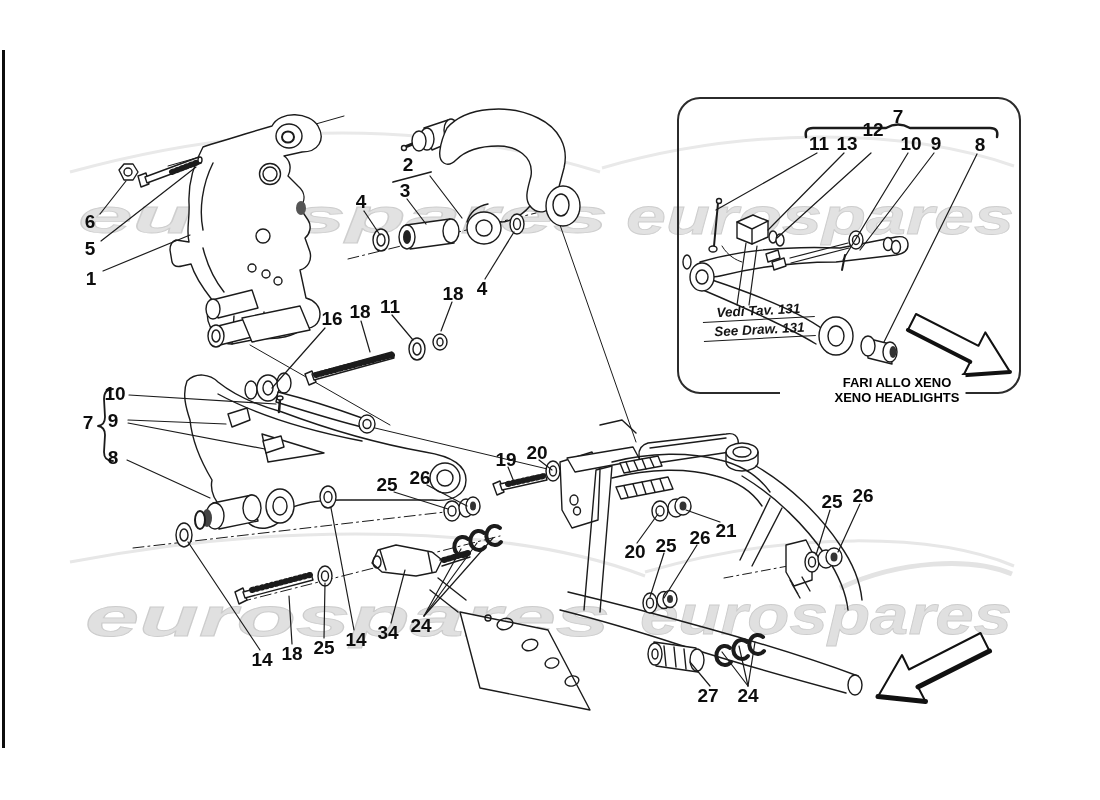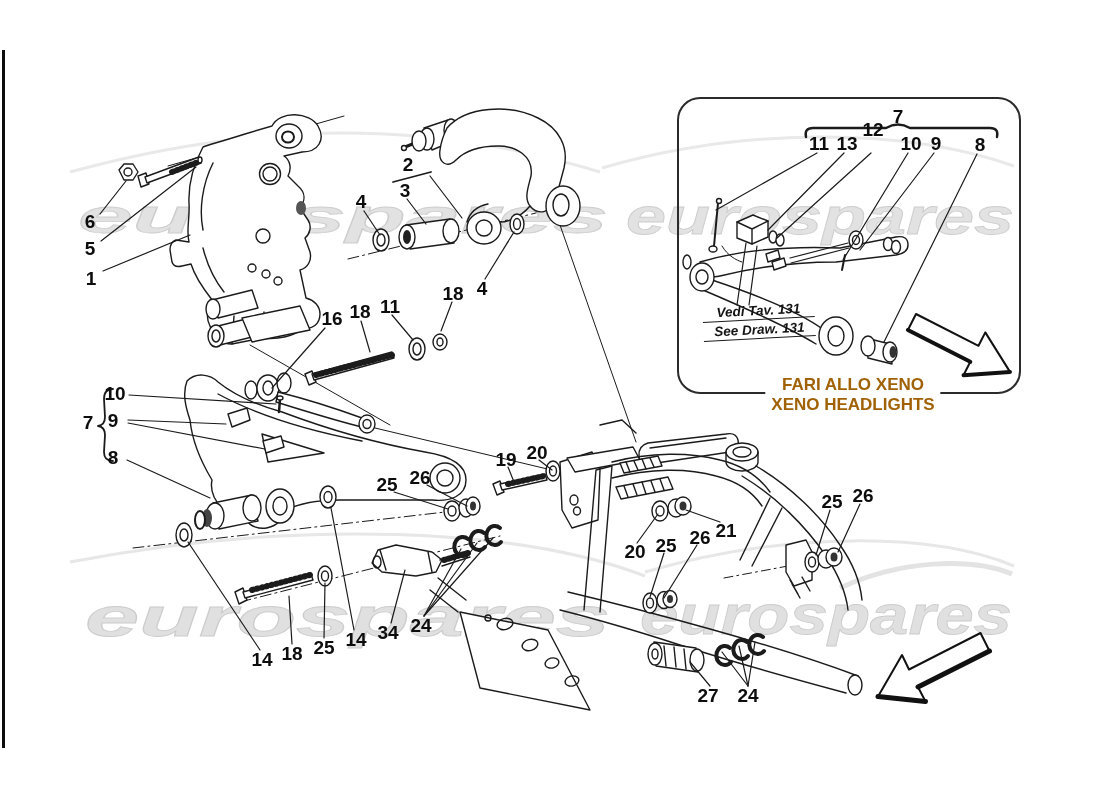--- a/index.html
+++ b/index.html
@@ -6,23 +6,23 @@
   .canvas{position:relative;width:1100px;height:800px;background:#ffffff;overflow:hidden;
           font-family:"Liberation Sans",sans-serif;}
   .art{position:absolute;left:0;top:0;z-index:1;}
   .leftbar{position:absolute;left:2px;top:50px;width:3px;height:698px;background:#0d0d0d;z-index:2;}
   .num{position:absolute;transform:translate(-50%,-50%);font-weight:bold;font-size:19px;
        color:#0d0d0d;z-index:3;line-height:1;letter-spacing:0;white-space:nowrap;}
   .num.inset{font-size:19px;}
   .note{position:absolute;left:703px;top:303px;width:112px;z-index:3;transform:rotate(-3deg);
         font-style:italic;font-weight:bold;font-size:13.5px;color:#141414;text-align:center;}
   .note .nline{border-bottom:1.6px solid #1a1a1a;padding-bottom:1px;margin-bottom:2px;}
-  .caption{position:absolute;left:853px;top:375px;transform:translateX(-50%);z-index:3;
-           background:#ffffff;padding:0 6px;text-align:center;font-weight:bold;font-size:17px;
-           color:#a16207;line-height:1.18;white-space:nowrap;}
+  .caption{position:absolute;left:897px;top:375px;transform:translateX(-50%);z-index:3;
+           background:#ffffff;padding:0 6px;text-align:center;font-weight:bold;font-size:13px;
+           color:#000000;line-height:1.18;white-space:nowrap;}
 </style>
 </head>
 <body>
 
 <div class="canvas">
   <div class="leftbar"></div>
 
   <svg class="art" width="1100" height="800" viewBox="0 0 1100 800">
 
     <g>

